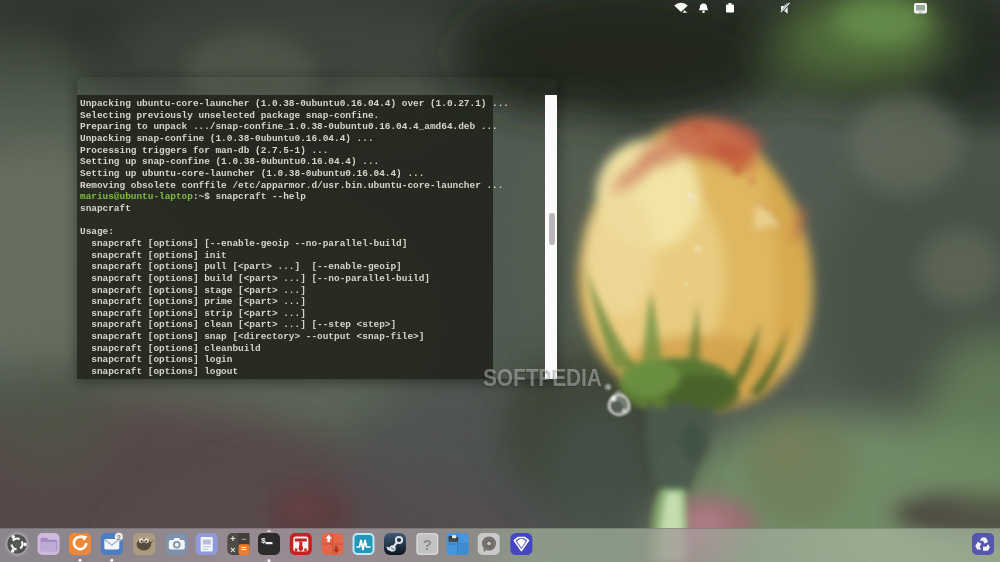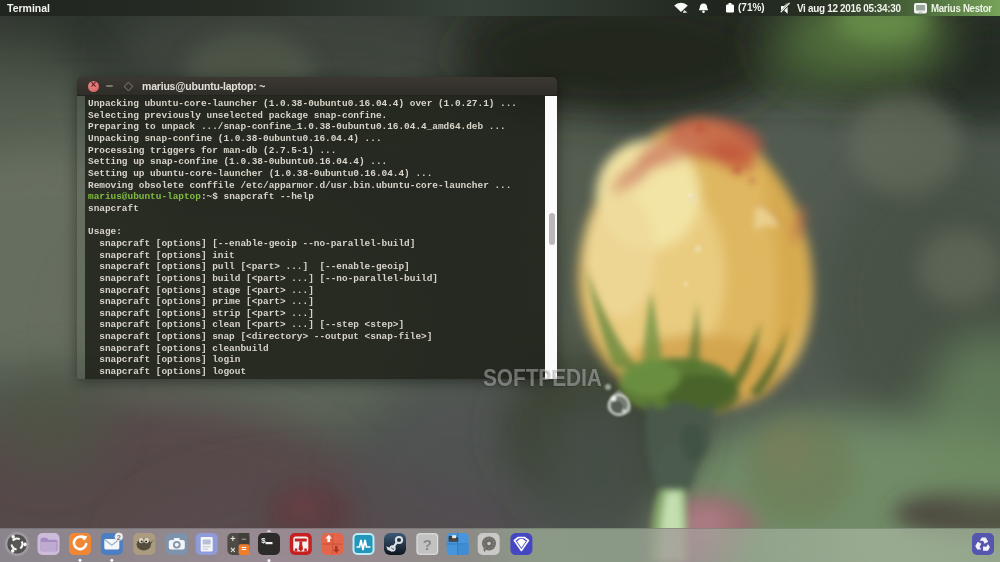--- a/index.html
+++ b/index.html
@@ -13,21 +13,21 @@
 #panel .user{position:absolute;left:931px;top:1.5px;color:#eef4e6;font-size:10.5px;letter-spacing:-0.3px;transform:scaleX(0.92);transform-origin:0 0;}
 #trayicons{position:absolute;left:0;top:0;}
 #term{position:absolute;left:77px;top:77px;width:480px;height:302px;border-radius:5px 5px 0 0;box-shadow:0 3px 14px rgba(0,0,0,0.45);}
 #tbar{position:absolute;left:0;top:0;width:480px;height:18px;border-radius:5px 5px 0 0;
  background:linear-gradient(#3b3832,#2f2d27);border-bottom:1px solid #24221e;}
 #tbar .ttl{position:absolute;left:65px;top:2.5px;color:#e2dfd7;font-size:10.5px;font-weight:bold;letter-spacing:-0.2px;}
 .closeb{position:absolute;left:11px;top:3.5px;width:11px;height:11px;border-radius:6px;background:radial-gradient(circle at 40% 35%,#ea8c8c,#d25858);}
 .closeb:after{content:"×";position:absolute;left:2.4px;top:-1.8px;color:#6e2220;font-size:10px;font-weight:bold;}
 .minb{position:absolute;left:29px;top:8px;width:7px;height:2px;background:#7a776d;border-radius:1px;}
 .maxb{position:absolute;left:48px;top:6px;width:5px;height:5px;border:1.5px solid #787668;border-radius:1px;opacity:0.85;transform:rotate(45deg);}
-#tbody{position:absolute;left:8px;top:18px;width:468px;height:284px;background:rgba(30,32,24,0.84);}
+#tbody{position:absolute;left:0;top:18px;width:416px;height:284px;background:rgba(30,32,24,0.84);}
 #tbody pre{margin:0;padding:3px 0 0 3px;font-family:"Liberation Mono",monospace;font-size:9.42px;line-height:11.66px;color:#d8d4ca;font-weight:bold;}
 #tbody .gr{color:#80bc42;text-align:center;}
 #sbar{position:absolute;left:468px;top:18px;width:12px;height:284px;background:#fbfbfb;}
 #sthumb{position:absolute;left:4px;top:118px;width:6px;height:32px;background:#b9b7ba;border-radius:3px;}
 #softpedia{position:absolute;left:483px;top:364px;font-size:24px;font-weight:bold;color:rgba(255,255,255,0.36);letter-spacing:0px;transform:scaleX(0.865);transform-origin:0 0;text-shadow:-1px 1px 1px rgba(20,20,20,0.3);}
 #dock{position:absolute;left:0;top:528px;width:1000px;height:34px;background:linear-gradient(90deg,rgba(146,142,151,0.8700000000000001) 0%,rgba(154,146,152,0.8500000000000001) 15%,rgba(167,151,161,0.8300000000000001) 28%,rgba(162,152,156,0.81) 38%,rgba(154,154,148,0.81) 47%,rgba(152,168,146,0.8300000000000001) 53%,rgba(150,166,144,0.8300000000000001) 63%,rgba(168,153,155,0.8300000000000001) 69%,rgba(152,168,146,0.8300000000000001) 75%,rgba(162,178,154,0.81) 88%,rgba(158,174,151,0.81) 100%);border-top:1px solid rgba(70,75,70,0.28);}
 </style></head>
 <body>
 <div id="wall">
 <svg id="bg" width="1000" height="562" viewBox="0 0 1000 562">
@@ -303,26 +303,20 @@
 <g transform="rotate(240)">
             <path d="M-1.2,-7.3 L2.8,-7.3 L5.2,-3 L1.6,-1 L0,-3.9 L-3.2,-3.9 Z"></path>
           </g>
 </g>
 </g>
 
 <circle cx="80" cy="32.3" r="1.5" fill="#ffffff" opacity="0.95"></circle>
 <circle cx="111.8" cy="32.3" r="1.5" fill="#ffffff" opacity="0.95"></circle>
 </svg>
 
-<div id="panel">
- <span class="appname">Terminal</span>
- <span class="pct">(71%)</span>
- <span class="date">Vi aug 12 2016 05:34:30</span>
- <span class="user">Marius Nestor</span>
-</div>
 <svg id="trayicons" width="1000" height="16" viewBox="0 0 1000 16">
 <g fill="#ffffff">
 <path d="M681,12 L674.2,5.6 A 9.6,9.6 0 0 1 687.8,5.6 Z" opacity="0.97"></path>
 <path d="M684,10 l3.5,2.5 l-4.5,0.5 Z" fill="#e8e8e8"></path>
 <path d="M703.5,3.5 c2.6,0 3.6,2 3.7,4.2 l0.9,2.6 l-9.2,0 l0.9,-2.6 c0.1,-2.2 1.1,-4.2 3.7,-4.2 Z"></path>
 <circle cx="703.5" cy="11.8" r="1.3"></circle>
 <rect x="726" y="4.5" width="8" height="8" rx="1.2"></rect>
 <rect x="728.5" y="3" width="3" height="2" rx="0.5"></rect>
 <g>
 <rect x="781" y="6" width="3" height="4.5" rx="0.5"></rect>
@@ -359,22 +353,16 @@
   snapcraft [options] strip [&lt;part&gt; ...]
   snapcraft [options] clean [&lt;part&gt; ...] [--step &lt;step&gt;]
   snapcraft [options] snap [&lt;directory&gt; --output &lt;snap-file&gt;]
   snapcraft [options] cleanbuild
   snapcraft [options] login
   snapcraft [options] logout</pre>
       </div>
  <div id="sbar">
         <div id="sthumb"></div>
       </div>
- <div id="tbar">
-        <div class="closeb"></div>
-        <div class="minb"></div>
-        <div class="maxb"></div>
-        <span class="ttl">marius@ubuntu-laptop: ~</span>
-      </div>
 </div>
 
 <div id="softpedia">SOFTPEDIA</div>
 </div>
 
 </body></html>

